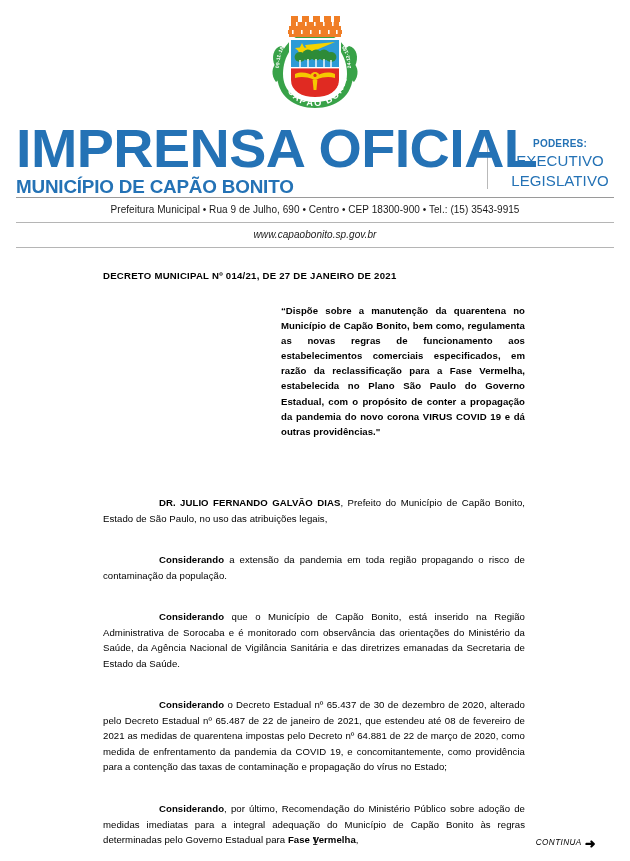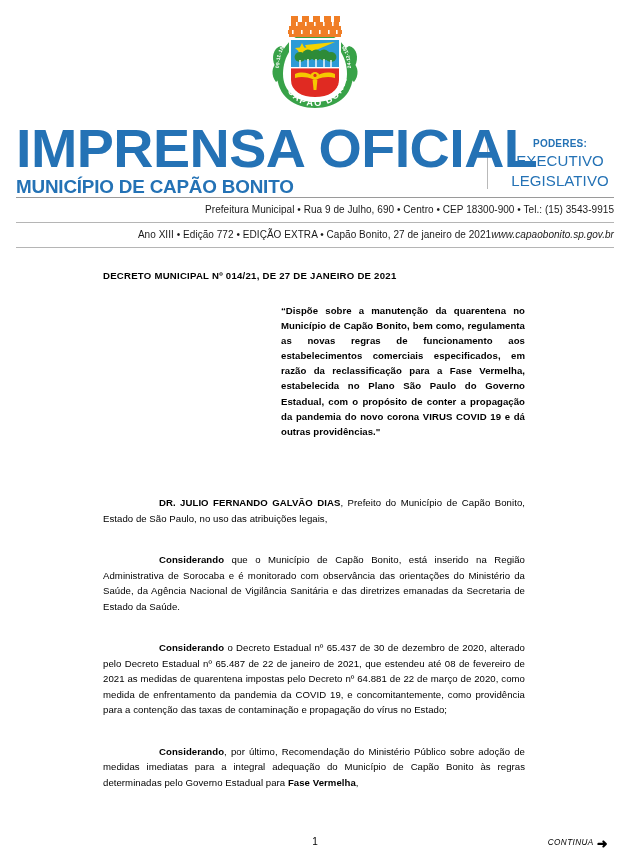--- a/index.html
+++ b/index.html
@@ -119,21 +119,21 @@
   }
   .rule.thin { background: #b5b5b5; }
 
   .infoline {
     font-family: "Liberation Sans Narrow", "Liberation Sans", sans-serif;
     font-size: 10px;
     line-height: 1;
     color: #1a1a1a;
     padding: 7px 16px 7px 16px;
     display: flex;
-    justify-content: flex-end;
+    justify-content: center;
     align-items: center;
     letter-spacing: 0.05px;
   }
   .infoline .left { white-space: nowrap; }
   .infoline .right { white-space: nowrap; font-style: italic; }
 
   
   .doc-body {
     padding: 0 105px 0 103px;
     margin-top: 22px;
@@ -181,21 +181,21 @@
     left: 0;
     right: 0;
     text-align: center;
     font-size: 10px;
     color: #000;
   }
 
   .continua {
     position: absolute;
     bottom: 14px;
-    right: 22px;
+    right: 34px;
     font-size: 8.2px;
     font-style: italic;
     letter-spacing: 0.4px;
     color: #000;
     display: flex;
     align-items: center;
     gap: 3px;
   }
   .continua .arrow {
     font-style: normal;
@@ -315,36 +315,36 @@
 
     <div class="rule"></div>
 
     <div class="infoline">
       <span class="left">Prefeitura Municipal • Rua 9 de Julho, 690 • Centro • CEP 18300-900 • Tel.: (15) 3543-9915</span>
     </div>
 
     <div class="rule thin"></div>
 
     <div class="infoline">
-      <span class="left">Ano XIII • Edição 772 • EDIÇÃO EXTRA • Capão Bonito, 27 de janeiro de 2021</span>
       <span class="right">www.capaobonito.sp.gov.br</span>
     </div>
 
     <div class="rule thin"></div>
   </div>
 
   <div class="doc-body">
 
     <div class="decree-title">DECRETO MUNICIPAL Nº 014/21, DE 27 DE JANEIRO DE 2021</div>
 
     <div class="epigraph">“Dispõe sobre a manutenção da quarentena no Município de Capão Bonito, bem como, regulamenta as novas regras de funcionamento aos estabelecimentos comerciais especificados, em razão da reclassificação para a Fase Vermelha, estabelecida no Plano São Paulo do Governo Estadual, com o propósito de conter a propagação da pandemia do novo corona VIRUS  COVID 19 e dá outras providências."</div>
 
     <p class="para first-after-epigraph indent"><b>DR. JULIO FERNANDO GALVÃO DIAS</b><span>, Prefeito do Município de Capão Bonito, Estado de São Paulo, no uso das atribuições legais,</span></p>
 
 
+    <p class="para indent gap-lg"><b>Considerando</b><span> a extensão da pandemia em toda região propagando o risco de contaminação da população.</span></p>
 
     <p class="para indent gap-lg"><b>Considerando</b><span> que o Município de Capão Bonito, está inserido na Região Administrativa de Sorocaba e é monitorado com observância das orientações do Ministério da Saúde, da Agência Nacional de Vigilância Sanitária e das diretrizes emanadas da Secretaria de Estado da Saúde.</span></p>
 
     <p class="para indent gap-lg"><b>Considerando</b><span> o Decreto Estadual nº 65.437 de 30 de dezembro de 2020, alterado pelo Decreto Estadual nº 65.487 de 22 de janeiro de 2021, que estendeu até 08 de fevereiro de 2021 as medidas de quarentena impostas pelo Decreto nº 64.881 de 22 de março de 2020, como medida de enfrentamento da pandemia da COVID 19, e concomitantemente, como providência para a contenção das taxas de contaminação e propagação do vírus no Estado;</span></p>
 
     <p class="para indent gap-lg"><b>Considerando</b><span>, por último, Recomendação do Ministério Público sobre adoção de medidas imediatas para a integral adequação do Município de Capão Bonito às regras determinadas pelo Governo Estadual para </span><b>Fase Vermelha</b><span>,</span></p>
   </div>
 
   <div class="page-number">1</div>
 

